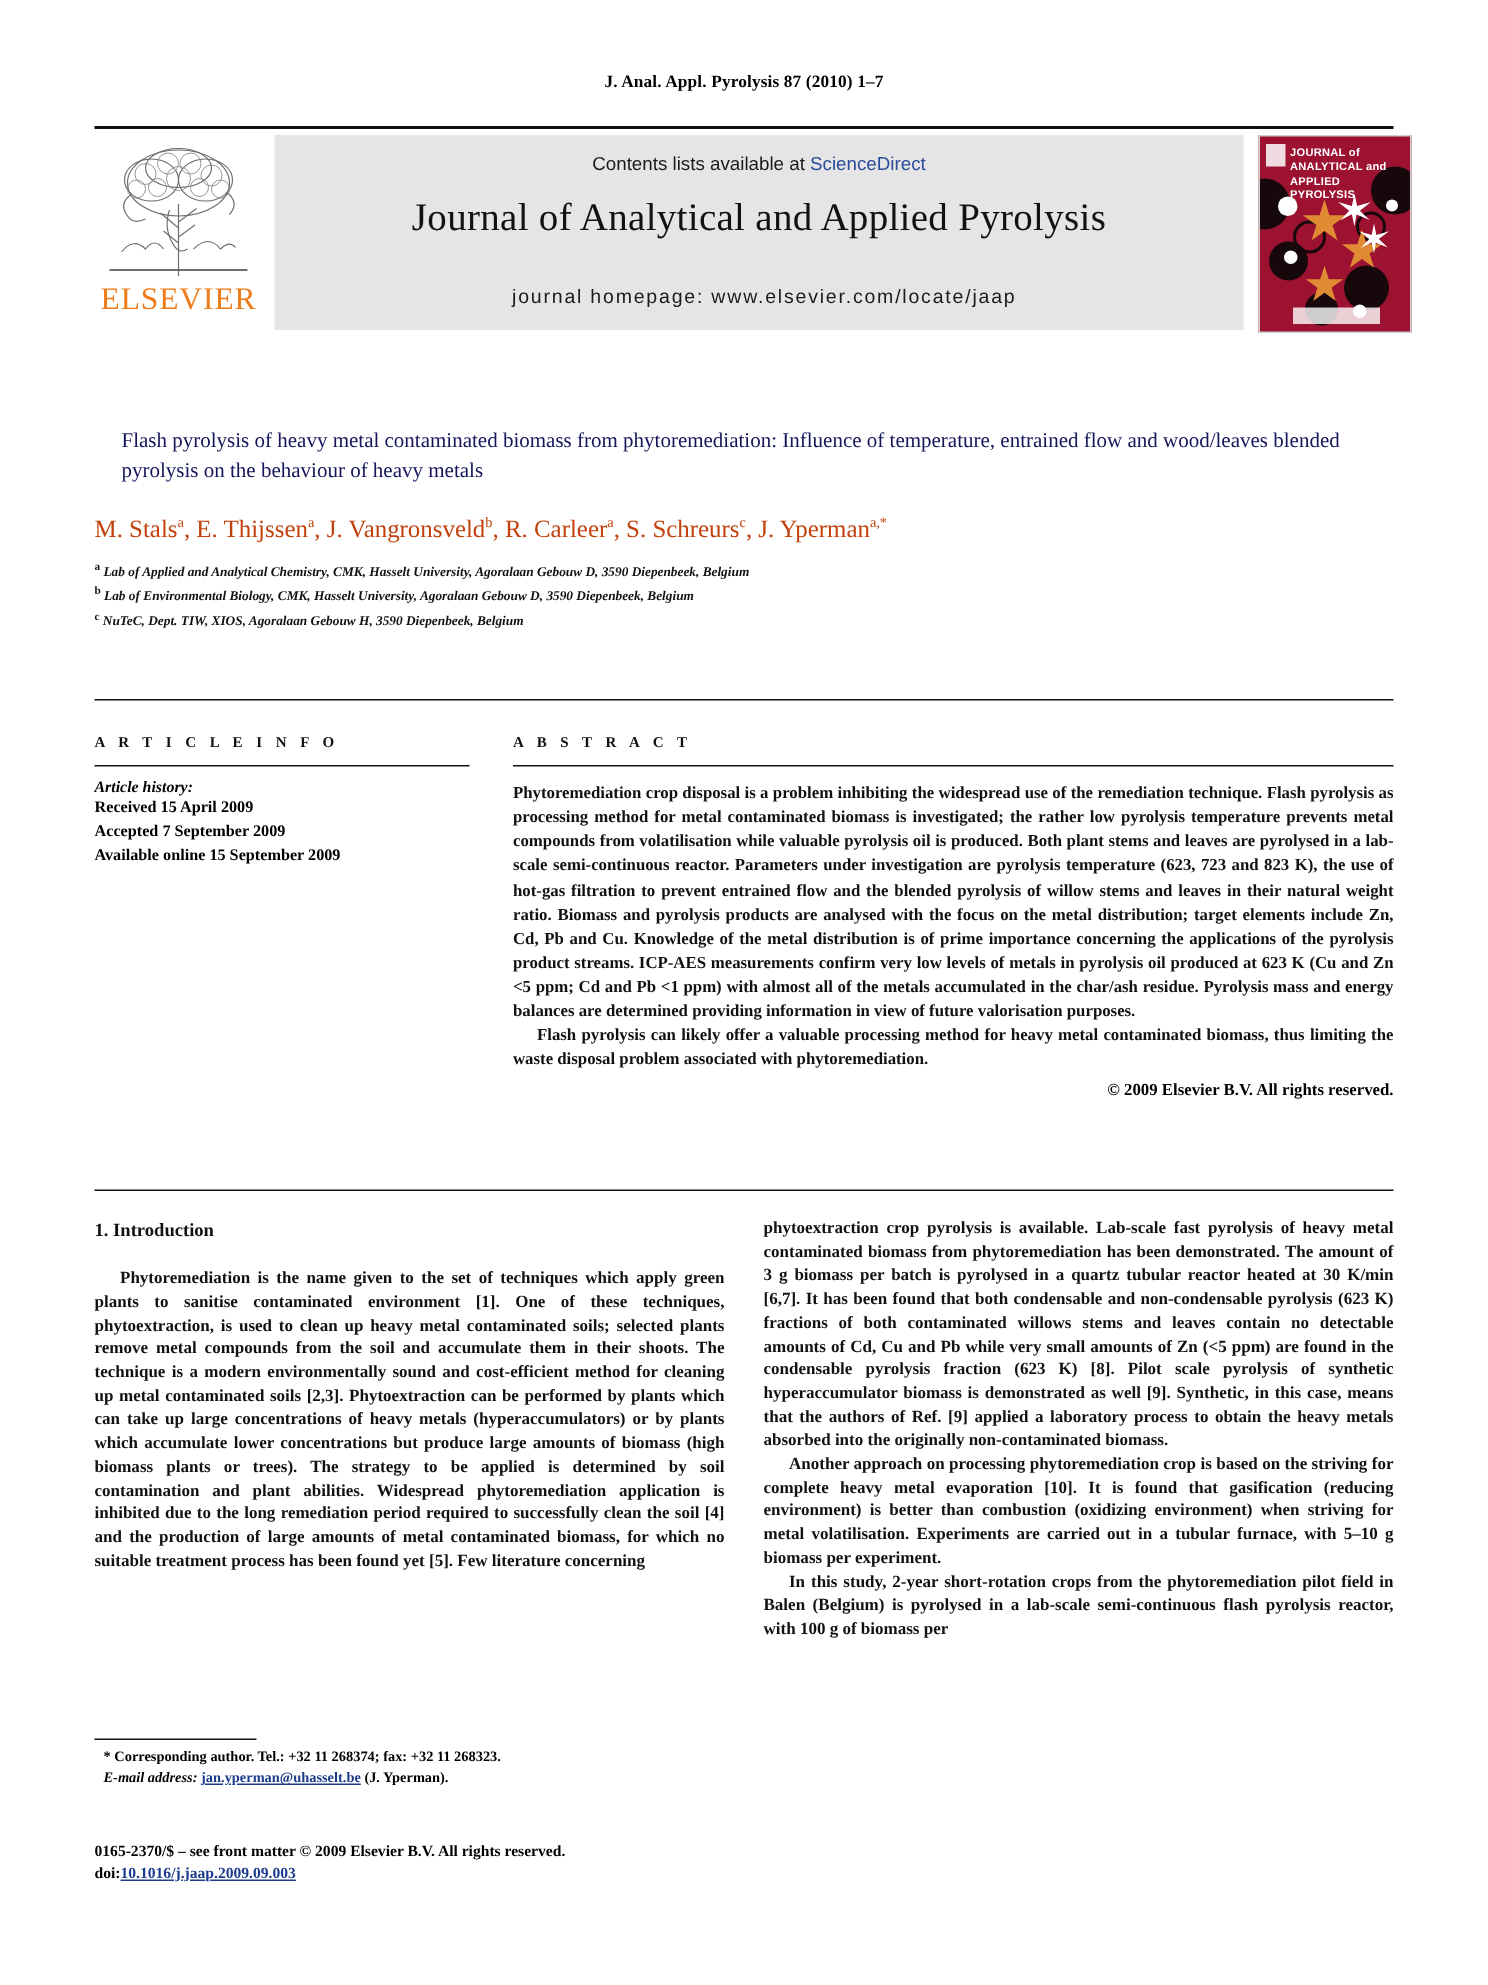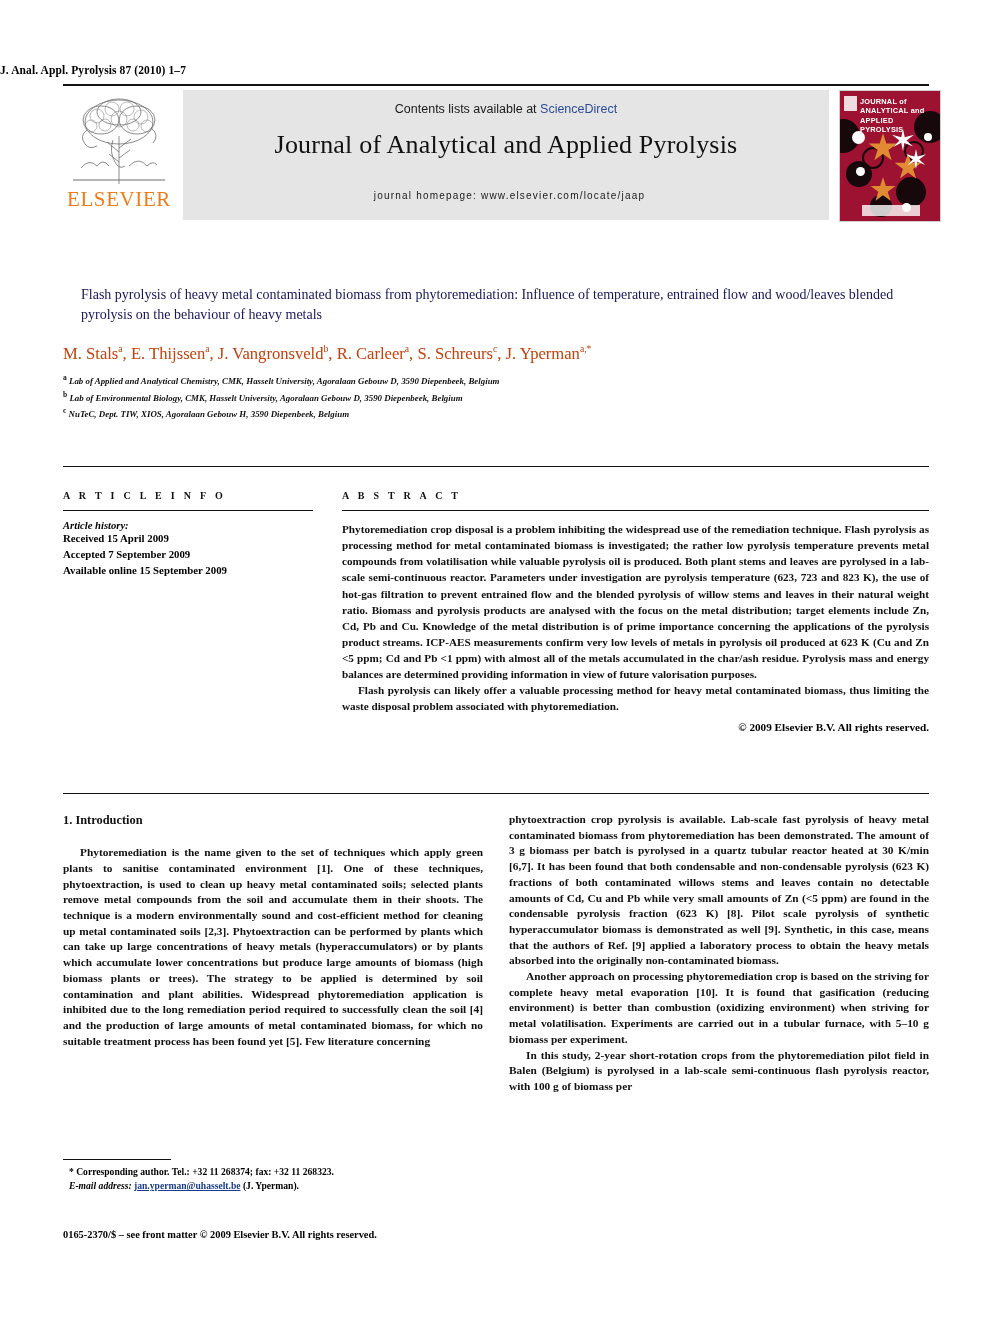--- a/index.html
+++ b/index.html
@@ -18,22 +18,23 @@
   .page {
     position: absolute;
     left: 0; top: 0;
     width: 992px;
     height: 1323px;
   }
 
   
   .running-head {
     position: absolute;
-    left: 0; top: 64px;
+    left: 0; top: 49px;
     width: 992px;
+    text-align: center;
     font-size: 11.5px;
     font-weight: bold;
     letter-spacing: 0.1px;
   }
 
   
   .masthead {
     position: absolute;
     left: 63px; top: 84px;
     width: 866px;
@@ -93,21 +94,21 @@
     font-size: 26px;
     color: #111;
     letter-spacing: 0.2px;
   }
   .homepage-line {
     position: absolute;
     left: 0; top: 100px;
     width: 653px;
     text-align: center;
     font-family: "Liberation Sans", "DejaVu Sans", sans-serif;
-    font-size: 10px;
+    font-size: 13px;
     letter-spacing: 1.2px;
     color: #1a1a1a;
   }
 
   .cover-thumb {
     position: absolute;
     left: 776px; top: 4px;
     width: 100px;
     height: 130px;
     background: #9c1230;
@@ -424,15 +425,16 @@
     <div class="fn-indent">* Corresponding author. Tel.: +32 11 268374; fax: +32 11 268323.</div>
     <div class="fn-indent">
       <span class="em">E-mail address:</span>
       <a class="mail" href="#">jan.yperman@uhasselt.be</a>
       <span>(J. Yperman).</span>
     </div>
   </div>
 
   <div class="imprint">
     <div>0165-2370/$ – see front matter © 2009 Elsevier B.V. All rights reserved.</div>
+    <div><span>doi:</span><a class="doi-link" href="#">10.1016/j.jaap.2009.09.003</a></div>
   </div>
 
 </div>
 
 </body></html>

